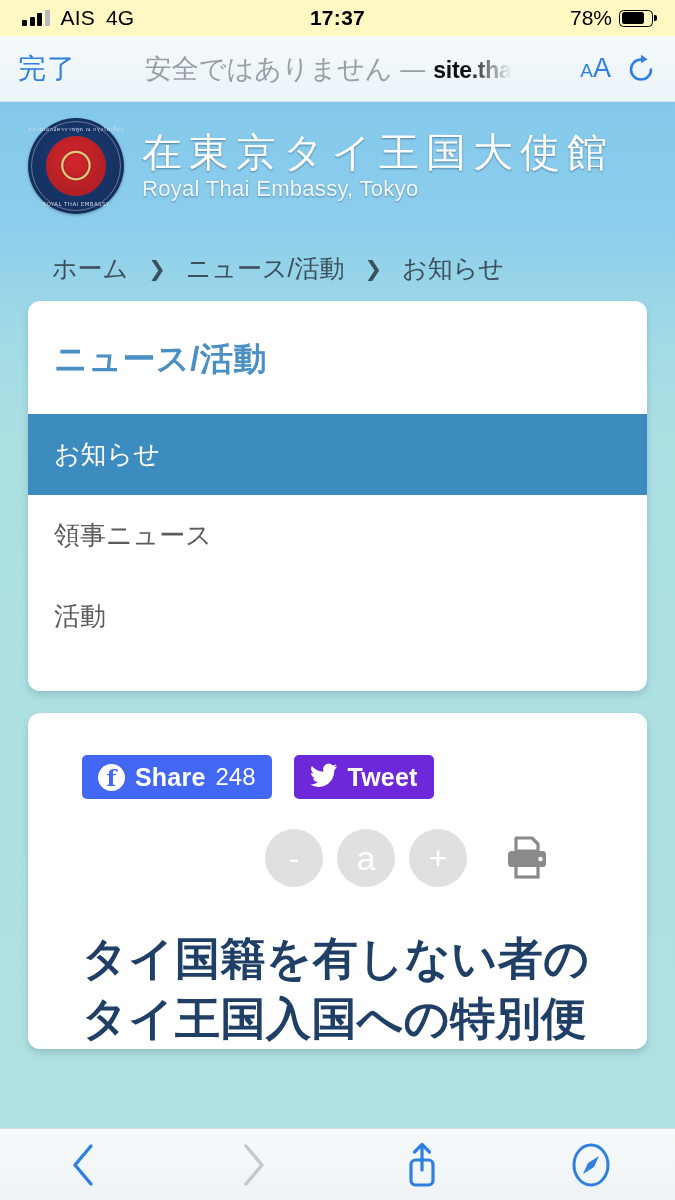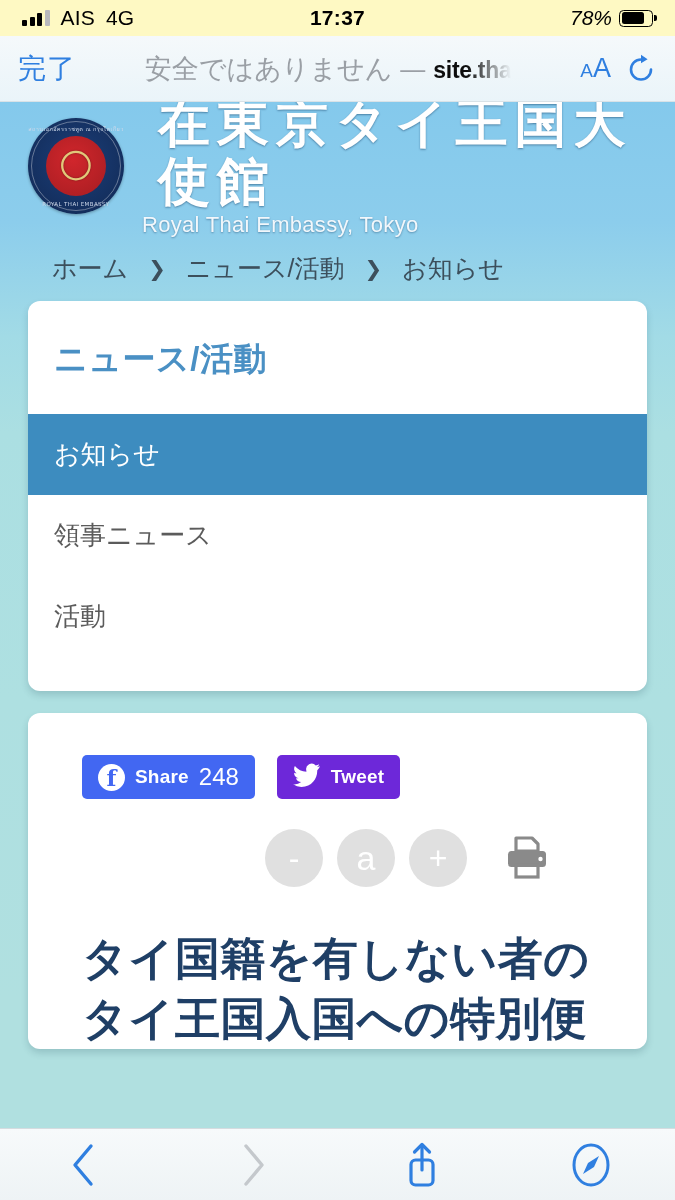--- a/index.html
+++ b/index.html
@@ -37,21 +37,21 @@
     font-size: 21px; color: #000; letter-spacing: 0.2px;
   }
   .status-time {
     position: absolute; left: 0; right: 0; text-align: center;
     font-size: 21px; font-weight: bold; color: #000; letter-spacing: 0.3px;
     pointer-events: none;
   }
   .status-right {
     margin-left: auto; display: flex; align-items: center; gap: 7px;
   }
-  .battery-pct { font-size: 21px; color: #000; font-style: italic; }
+  .battery-pct { font-size: 21px; color: #000; }
   .battery-icon {
     width: 34px; height: 17px; border: 1.8px solid #000; border-radius: 4.5px;
     position: relative; padding: 1.7px;
   }
   .battery-icon::after {
     content: ""; position: absolute; right: -4.5px; top: 50%;
     transform: translateY(-50%);
     width: 2.6px; height: 6px; background: #000;
     border-radius: 0 2px 2px 0;
   }
@@ -138,24 +138,23 @@
   }
   .emblem-text-top, .emblem-text-bot {
     position: absolute; left: 0; right: 0; text-align: center;
     color: #cfd9ea; font-size: 5.5px; letter-spacing: .4px;
     font-family: "DejaVu Sans", sans-serif;
   }
   .emblem-text-top { top: 7px; }
   .emblem-text-bot { bottom: 7px; }
   .site-title-block { display: flex; flex-direction: column; gap: 2px; }
   .site-title-jp {
-    font-size: 52px; font-weight: bold; color: #ffffff;
+    font-size: 40px; font-weight: normal; color: #ffffff;
     letter-spacing: 7px; line-height: 1.12;
     text-shadow: 0 1px 2px rgba(0,40,80,.45);
-    margin-left: 16px;
   }
   .site-title-en {
     font-size: 22px; color: #f2f7fb; letter-spacing: .3px;
     text-shadow: 0 1px 2px rgba(0,40,80,.4);
   }
 
   
   .navbar {
     margin: 4px 28px 0 28px;
     height: 88px; border-radius: 9px;
@@ -222,21 +221,21 @@
     display: flex; align-items: center; gap: 22px;
     padding: 42px 0 0 54px;
   }
   .btn-fb, .btn-tw {
     display: flex; align-items: center; gap: 10px;
     height: 44px; padding: 0 16px; border-radius: 5px;
     cursor: pointer; color: #ffffff;
   }
   .btn-fb { background: #3b5bdb; background: #4267f2; }
   .btn-tw { background: #6d28d9; }
-  .btn-label { font-size: 19px; font-weight: bold; letter-spacing: .2px; }
+  .btn-label { font-size: 25px; font-weight: bold; letter-spacing: .2px; }
   .btn-count { font-size: 24px; font-weight: normal; }
   .fb-glyph {
     width: 27px; height: 27px; border-radius: 50%; background: #ffffff;
     color: #4267f2; font-size: 23px; font-weight: bold; line-height: 27px;
     text-align: center; font-family: "DejaVu Serif", serif;
   }
   .fontsize-row {
     display: flex; align-items: center; justify-content: flex-end;
     gap: 14px; padding: 30px 96px 0 0;
   }

